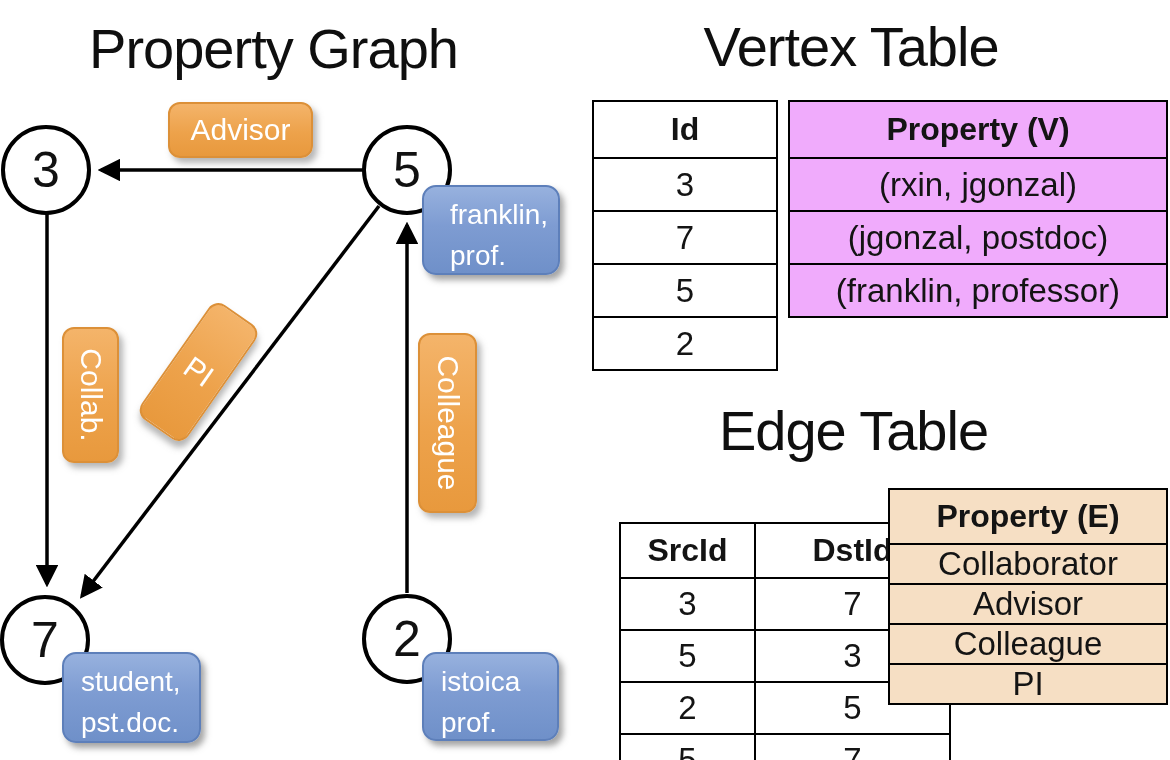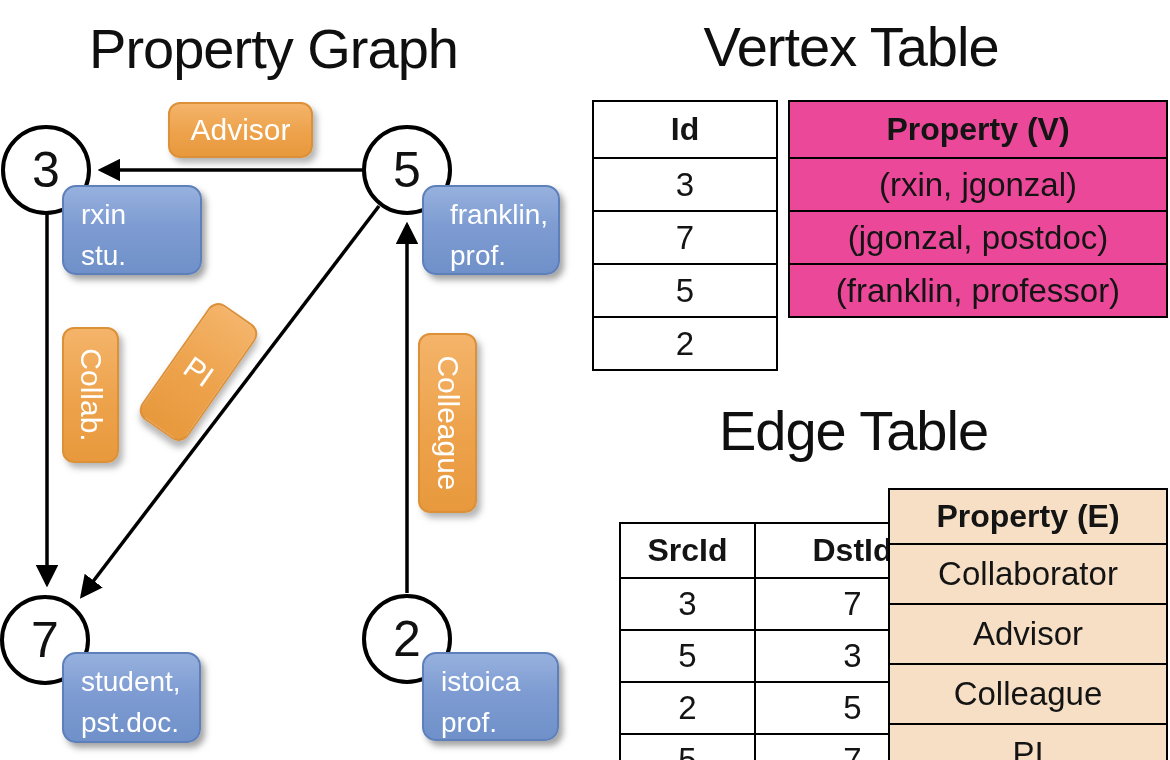--- a/index.html
+++ b/index.html
@@ -94,28 +94,28 @@
     vertical-align: middle;
     color: #141414;
     overflow: hidden;
     white-space: nowrap;
   }
   table.col-table th { font-size: 32px; font-weight: bold; height: 57px; }
   table.col-table td { font-size: 33px; font-weight: normal; height: 53px; }
 
   #vt-id   { left: 592px; top: 100px; width: 186px; }
   #vt-prop { left: 788px; top: 100px; width: 380px; }
-  #vt-prop th, #vt-prop td { background: #ec4899; }
+  #vt-prop th, #vt-prop td { background: #f0abfc; }
 
   #et-ids  { left: 619px; top: 488px; width: 332px; margin-top: 34px; }
   #et-ids th.c0, #et-ids td.c0 { width: 135px; }
   #et-ids th, #et-ids td { height: 52px; }
   #et-ids th { height: 55px; }
   #et-prop { left: 888px; top: 488px; width: 280px; }
-  #et-prop th, #et-prop td { background: #f6dfc4; height: 60px; }
+  #et-prop th, #et-prop td { background: #f6dfc4; height: 40px; }
   #et-prop th { height: 55px; }
 </style>
 </head>
 <body>
 
 <div class="stage">
 
   <div class="graph-panel">
     <div id="title-graph" class="big-title">Property Graph</div>
 
@@ -137,24 +137,20 @@
     <div id="node-5" class="gnode">
       <span>5</span>
     </div>
     <div id="node-7" class="gnode">
       <span>7</span>
     </div>
     <div id="node-2" class="gnode">
       <span>2</span>
     </div>
 
-    <div id="card-rxin" class="vertex-card">
-      <div>rxin</div>
-      <div>stu.</div>
-    </div>
     <div id="card-franklin" class="vertex-card">
       <div>franklin,</div>
       <div>prof.</div>
     </div>
     <div id="card-jgonzal" class="vertex-card">
       <div>student,</div>
       <div>pst.doc.</div>
     </div>
     <div id="card-istoica" class="vertex-card">
       <div>istoica</div>

